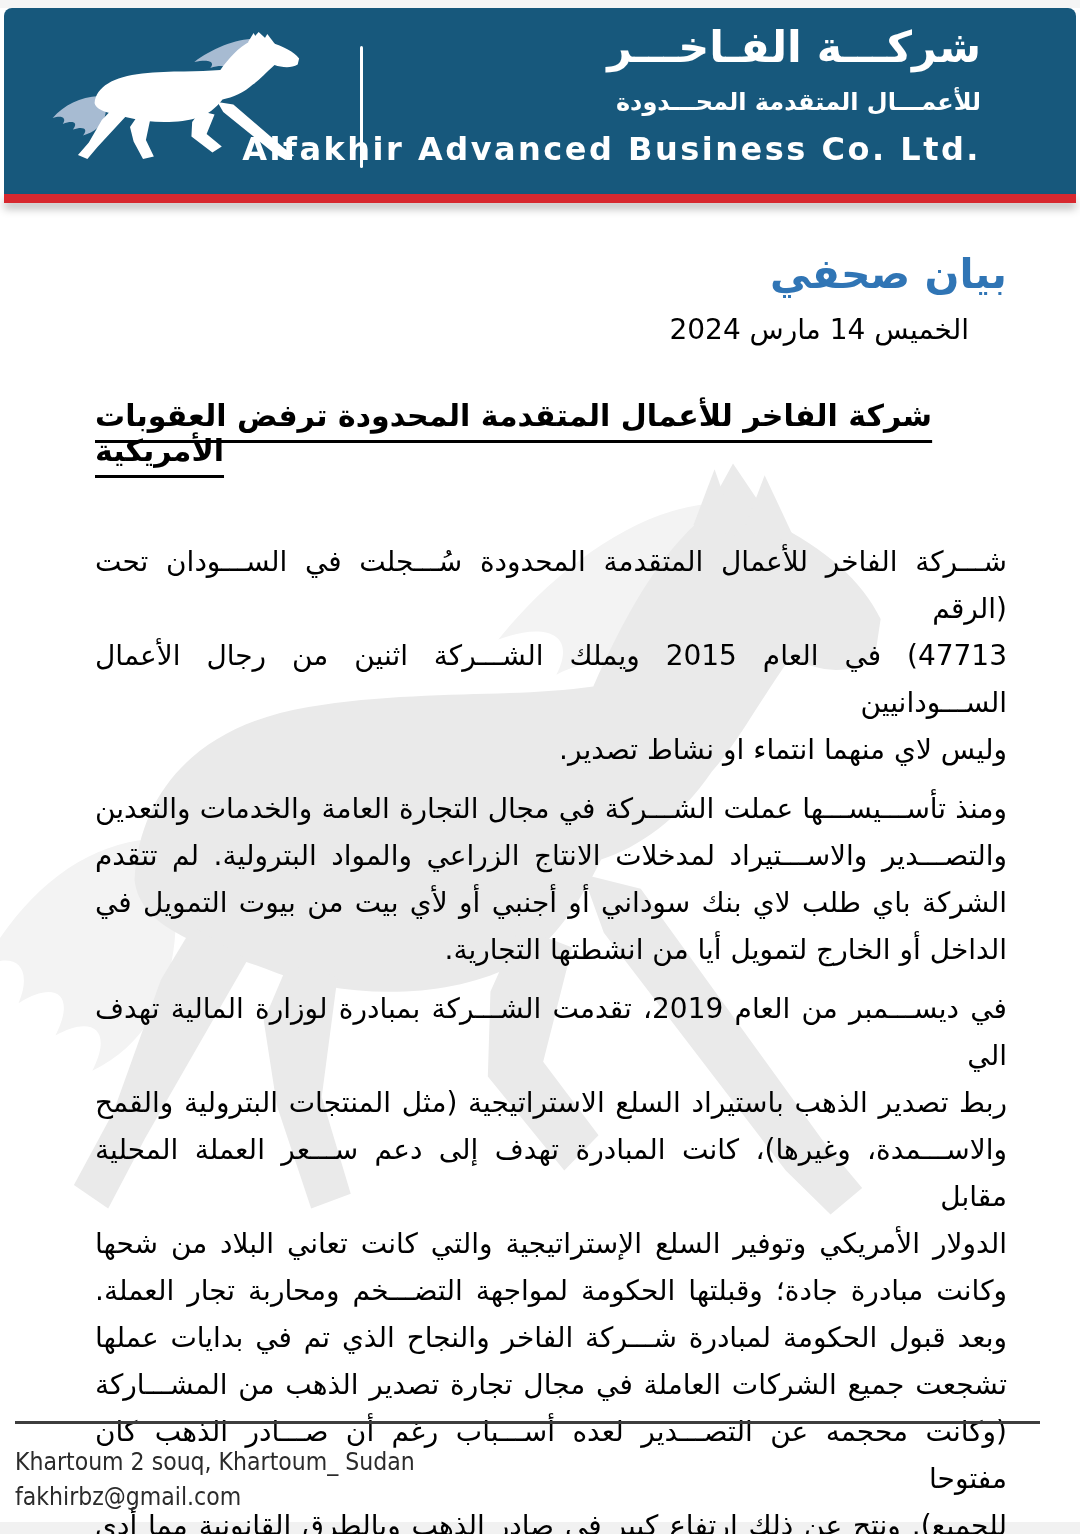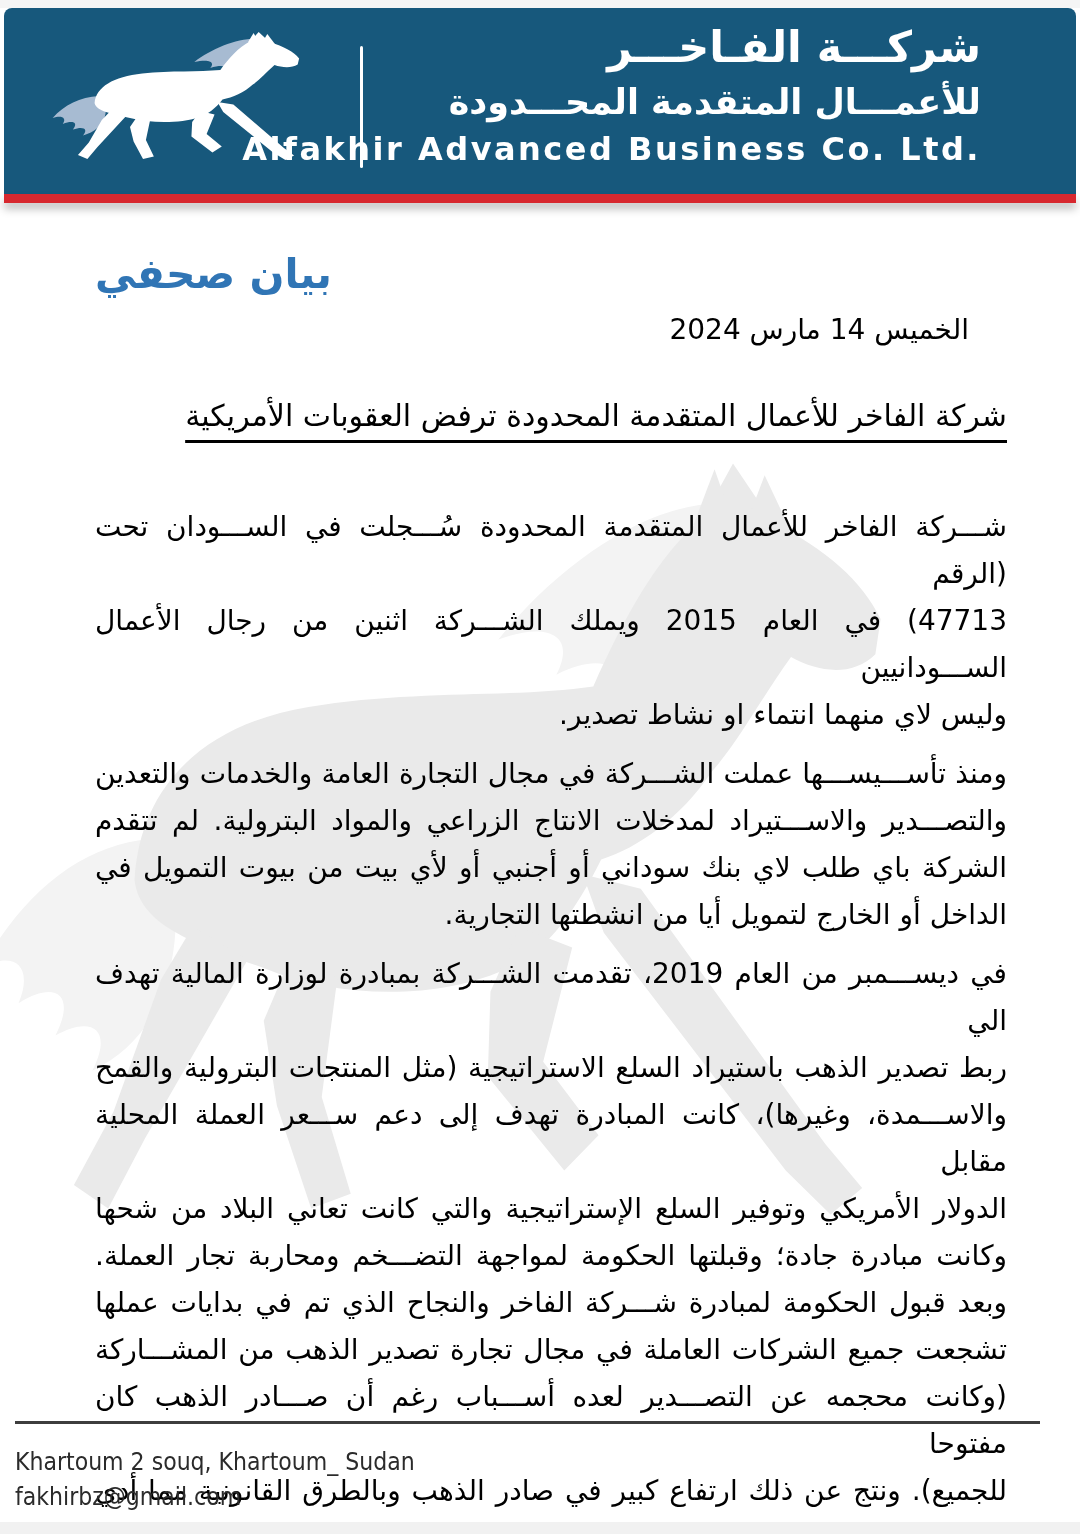--- a/index.html
+++ b/index.html
@@ -25,38 +25,38 @@
     background:var(--stripe-red,#d7282f);
     box-shadow:0 6px 8px rgba(0,0,0,.25);
     z-index:2;
   }
   .logo-svg { position:absolute; left:40px; top:20px; }
   .divider  { position:absolute; left:356px; top:38px; width:3px; height:122px;
               background:#fff; border-radius:2px; }
   .banner-text { position:absolute; top:10px; right:95px; text-align:right;
                  color:#fff; font-weight:bold; direction:rtl;margin-left:40px; }
   .bt1 { font-size:43px; line-height:58px; }
-  .bt2 { font-size:35px; line-height:52px; }
+  .bt2 { font-size:24px; line-height:52px; }
   .bt3 { font-size:32px; line-height:42px; letter-spacing:2.5px; direction:ltr; }
 
   
   .watermark { position:absolute; left:-50px; top:440px; z-index:0; }
 
   
   .content { position:relative; z-index:1; padding:250px 73px 0 95px; }
   .title {
-    text-align:left; color:var(--title-blue,#3075b5);
+    text-align:right; color:var(--title-blue,#3075b5);
     font-size:41px; font-weight:bold; line-height:49px;
   }
   .date {
     direction:rtl; text-align:right; margin:14px 38px 0 0;
     font-size:28px; color:#000;
   }
   .heading {
-    direction:rtl; text-align:right; font-weight:normal; font-size:30px;
+    direction:rtl; text-align:left; font-weight:bold; font-size:30px;
     margin-top:52px; color:#000;
     text-decoration:underline; text-decoration-thickness:3px; text-underline-offset:14px;
   }
   .paras { direction:rtl; margin-top:70px; font-size:28px; color:#000; }
   .para  { margin-bottom:12px; }
   .pline { line-height:47px; text-align:justify; text-align-last:justify; }
   .pline.end { text-align:right; text-align-last:right; }
 
   
   .footer-line { position:absolute; left:15px; right:40px; top:1421px; height:3px;

